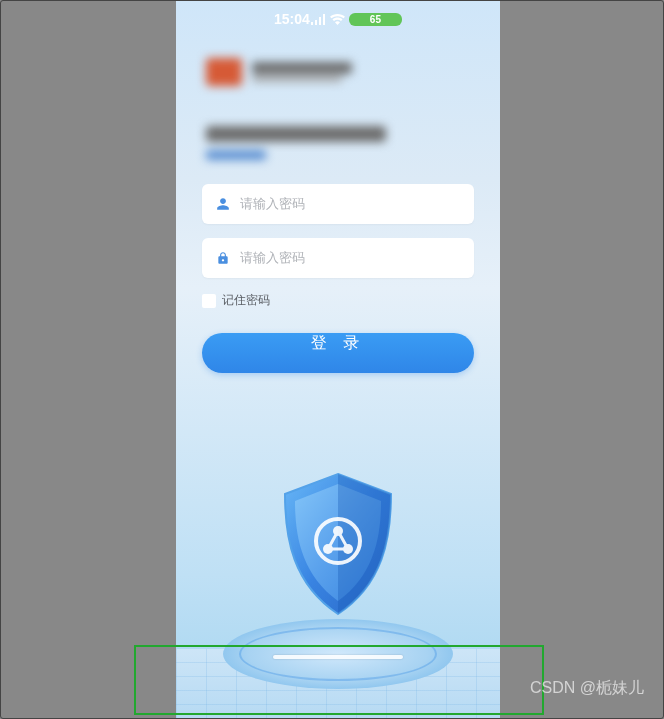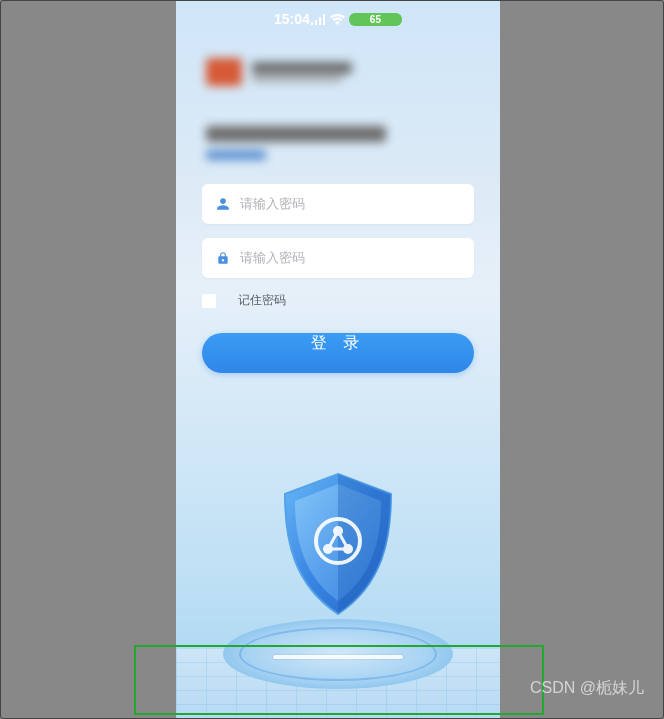--- a/index.html
+++ b/index.html
@@ -98,21 +98,21 @@
       margin-right: 10px;
       flex-shrink: 0;
     }
     .input-placeholder {
       color: #b0b3b8;
       font-size: 13px;
     }
     .checkbox-row {
       display: flex;
       align-items: center;
-      gap: 22px;
+      gap: 6px;
       margin-bottom: 24px;
     }
     .check-box {
       width: 14px;
       height: 14px;
       background: #fff;
       border-radius: 2px;
     }
     .check-label {
       color: #5a5e64;

